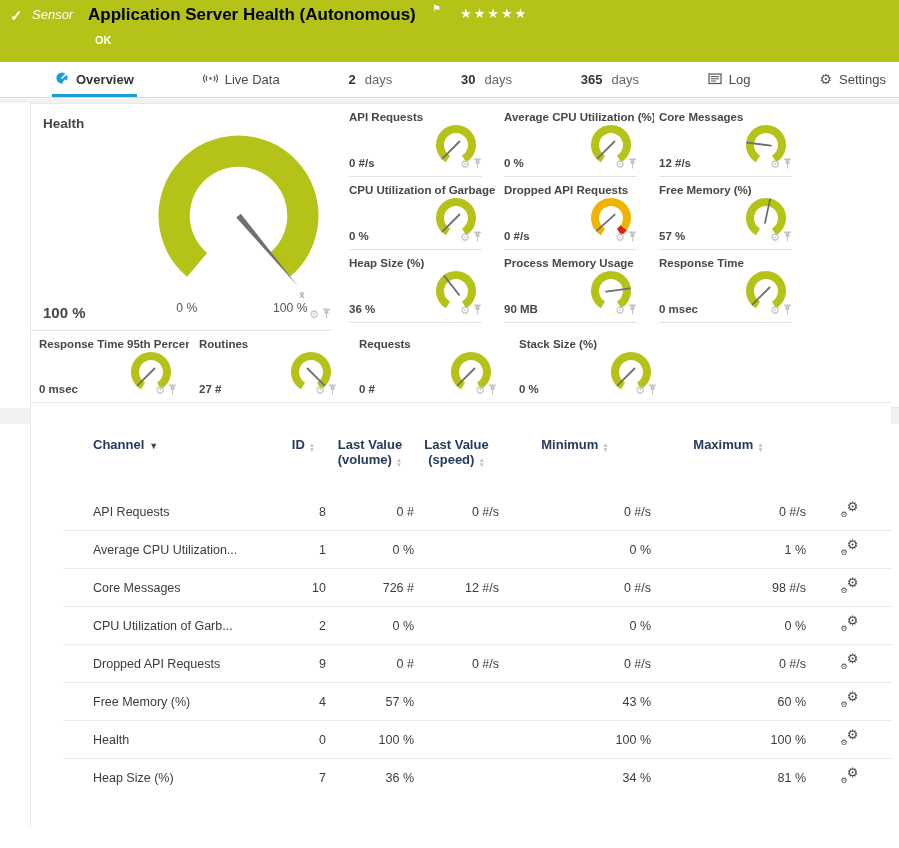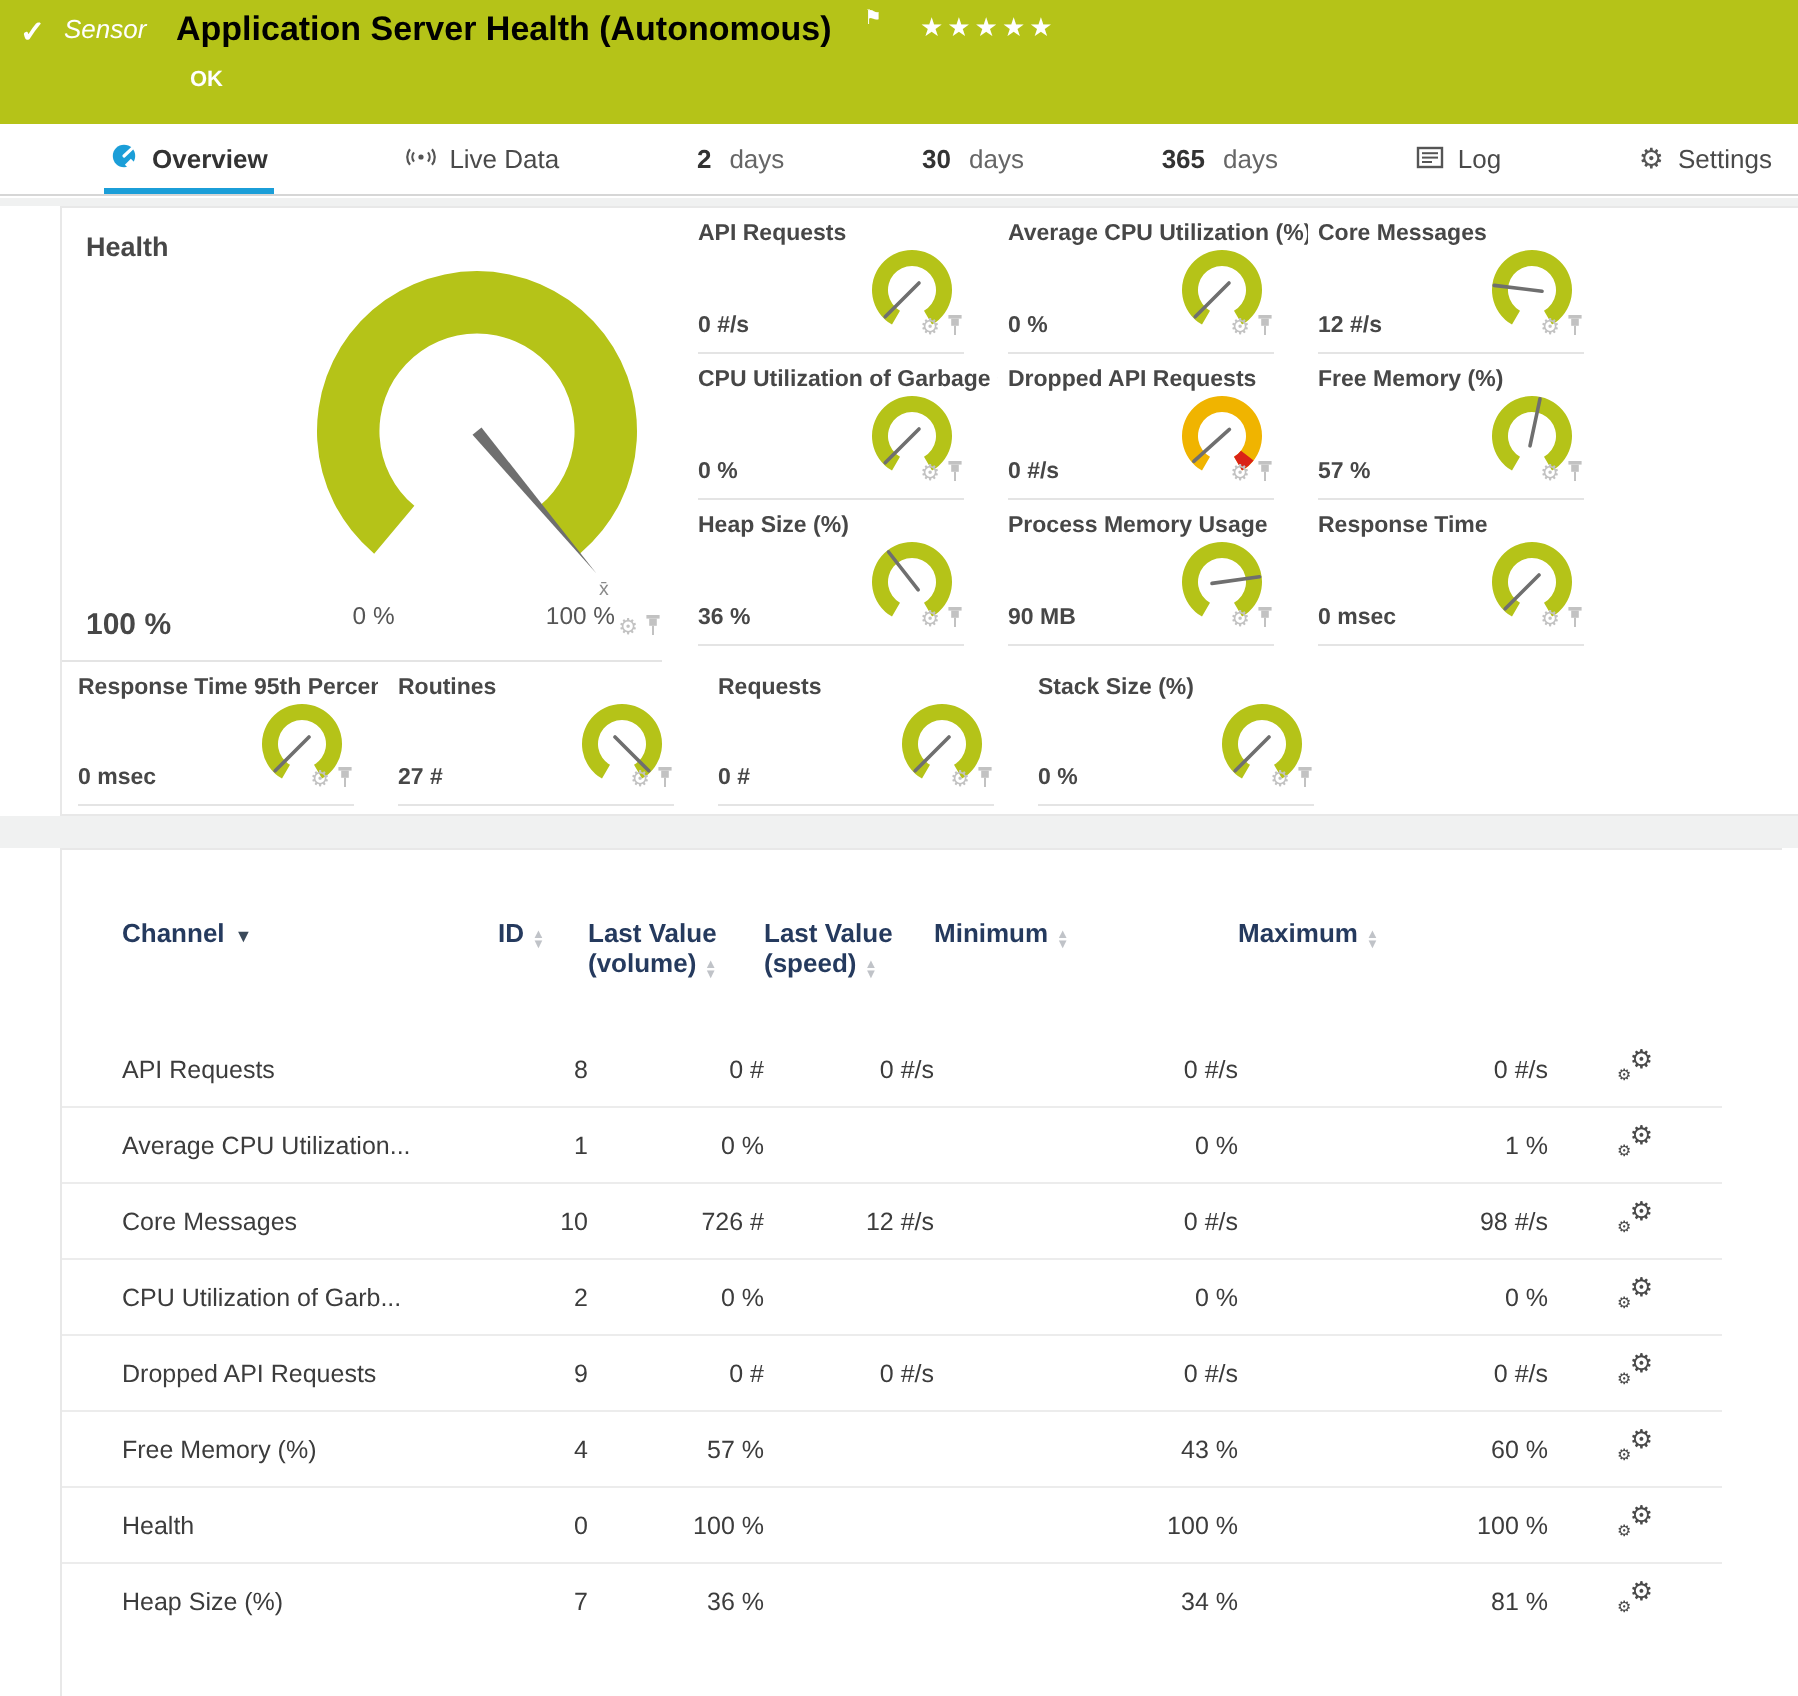--- a/index.html
+++ b/index.html
@@ -42,24 +42,24 @@
     grid-template-columns:repeat(4,160px); grid-auto-rows:72px; }
   .gcell { position:relative; }
   .glabel { position:absolute; left:8px; top:7px; font-size:11.5px; font-weight:bold;
     color:#474747; white-space:nowrap; overflow:hidden; max-width:150px; }
   .gvalue { position:absolute; left:8px; bottom:8px; font-size:11.5px; font-weight:bold; color:#474747; }
   .gsvg { position:absolute; right:12px; top:13px; }
   .gicons { position:absolute; right:14px; bottom:4px; display:flex; align-items:center; gap:3px; }
   .gicons .gear { font-size:11px; color:#c2c2c2; line-height:1; cursor:pointer; }
 
   
-  .table-panel { position:absolute; left:30px; top:424px; width:861px; height:424px;
-    background:#fff; border:1px solid #e8e8e8; border-right:none; border-bottom:none; }
+  .table-panel { position:absolute; left:30px; top:402px; width:861px; height:424px;
+    background:#fff; border:1px solid #e8e8e8; border-right:none; border-bottom:none;padding-left:32px; }
   table { border-collapse:collapse; width:830px; table-layout:fixed; }
-  th { font-size:13px; font-weight:bold; color:#253a5e; text-align:left;
+  th { font-size:13px; font-weight:bold; color:#253a5e; text-align:center;
     vertical-align:top; padding:34px 0 26px 0; cursor:pointer; }
   th.ch { text-align:left; padding-left:30px; }
   td { font-size:12.5px; color:#3c3c3c; text-align:right; padding:9px 0;
     border-top:1px solid #ececec; }
   td.ch { text-align:left; padding-left:30px; }
   td.act { text-align:center; }
   tr.first td { border-top:none; }
   .sort { display:inline-flex; flex-direction:column; font-size:6.5px; color:#c0c3c8;
     line-height:5px; margin-left:4px; vertical-align:2px; }
   .sortactive { color:#3b4a5a; font-size:9px; margin-left:5px; }

